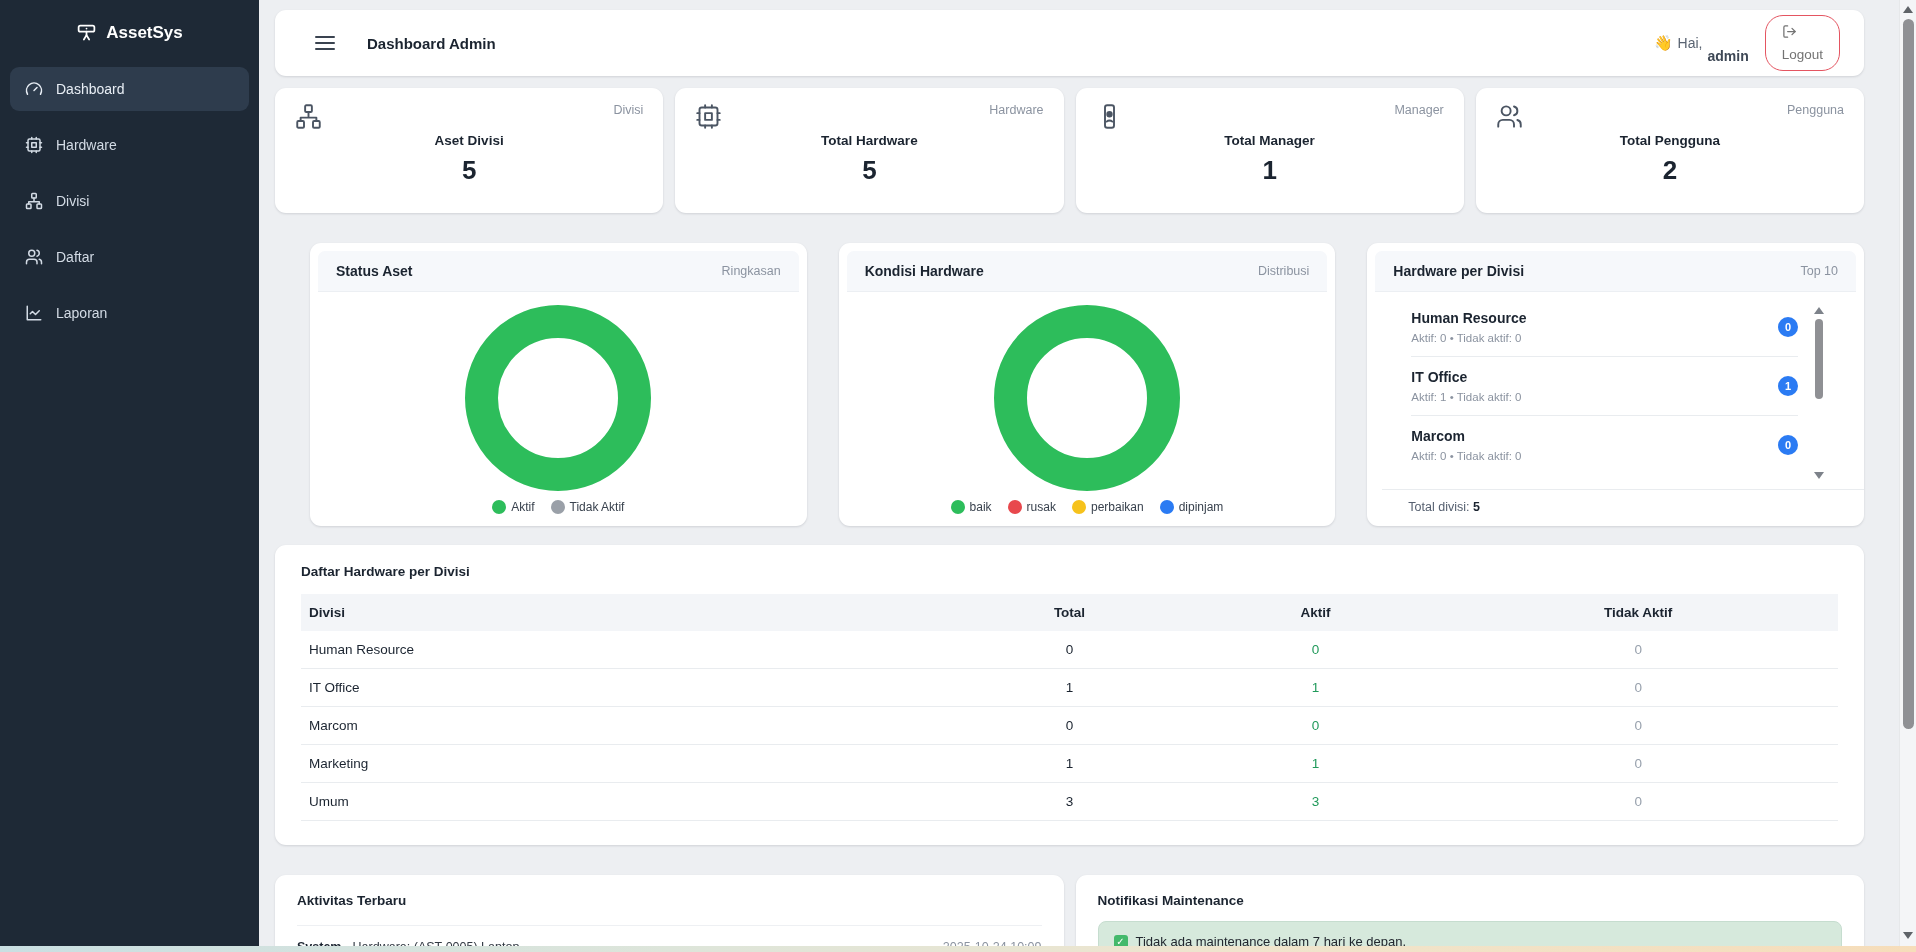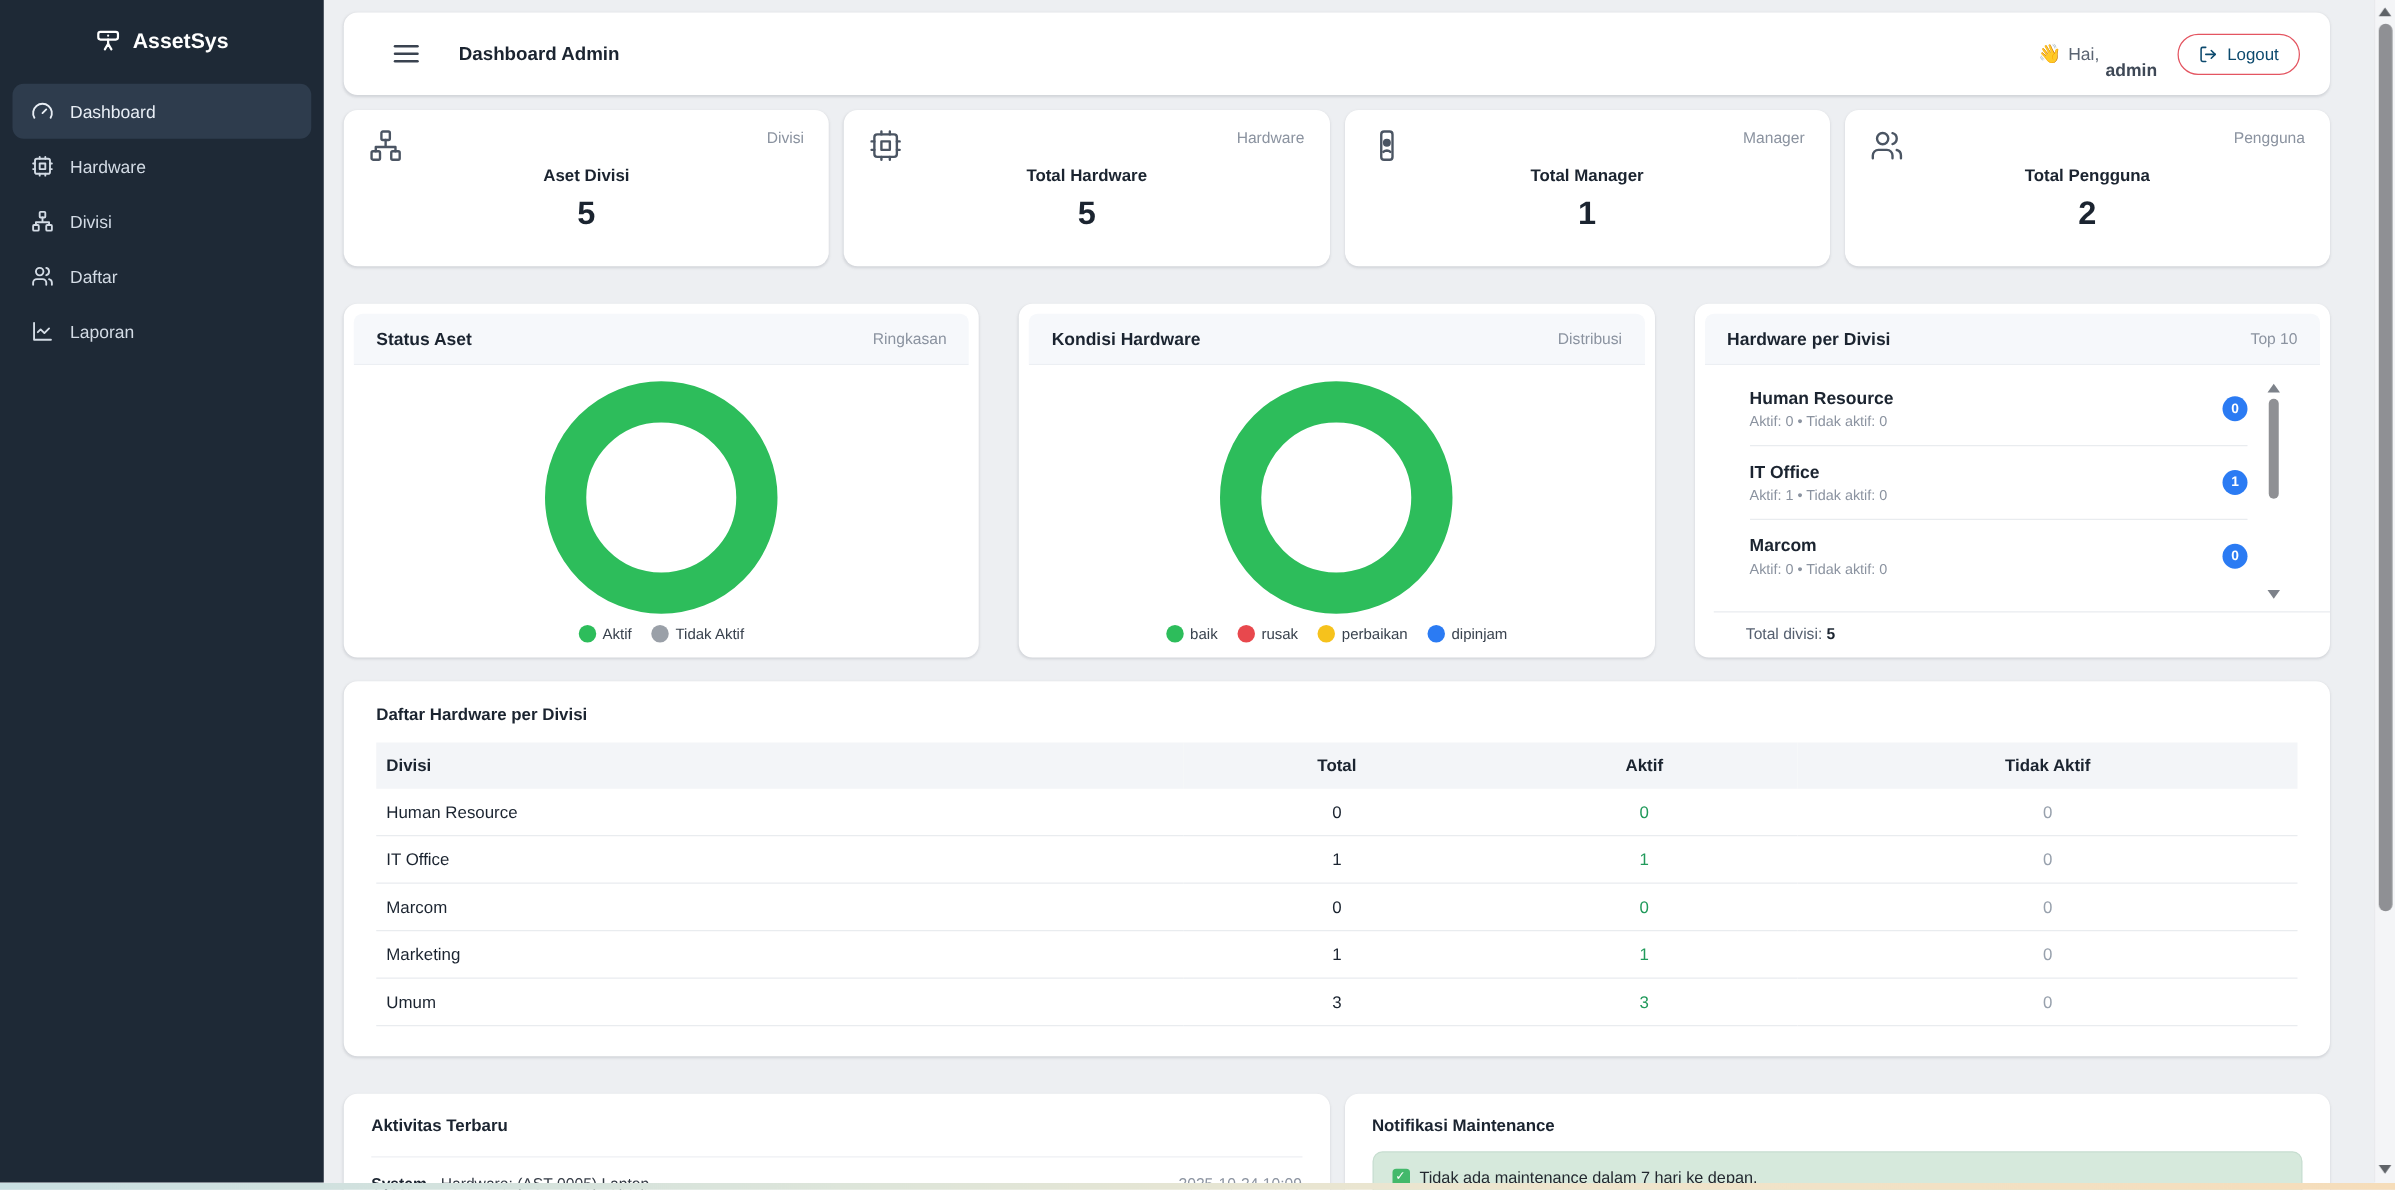--- a/index.html
+++ b/index.html
@@ -4,51 +4,51 @@
 <style>
   * { margin:0; padding:0; box-sizing:border-box; }
   html,body { width:1916px; height:952px; overflow:hidden; }
   body { font-family:"Liberation Sans","DejaVu Sans",sans-serif; background:#edeff2; color:#1b2430; }
   .app { display:flex; width:100%; height:100%; }
 
   
   .sidebar { width:259px; flex-shrink:0; background:#1e2936; color:#d3dbe5; padding-top:14px; height:calc(100% - 6px); }
   .logo { display:flex; align-items:center; justify-content:center; gap:9px; color:#fff; font-size:17px; font-weight:bold; padding:8px 0 24px; }
   .logo svg { width:21px; height:21px; }
-  .nav-item { display:flex; align-items:center; gap:13px; margin:0 10px 0; padding:13px 15px; border-radius:9px; font-size:14px; cursor:pointer; color:#d3dbe5; }
+  .nav-item { display:flex; align-items:center; gap:13px; margin:0 10px 12px; padding:13px 15px; border-radius:9px; font-size:14px; cursor:pointer; color:#d3dbe5; }
   .nav-item.active { background:#2e3c4d; color:#e8eef5; }
   .nav-item svg { width:18px; height:18px; flex-shrink:0; }
 
   
   .main { flex:1; padding:10px 52px 0 16px; }
   .card { background:#fff; border-radius:11px; box-shadow:0 1px 2px rgba(16,24,40,.05), 0 1px 3px rgba(16,24,40,.08); }
 
   
   .topbar { height:66px; display:flex; align-items:center; padding:0 24px; }
   .hamburger { width:20px; display:flex; flex-direction:column; gap:4px; cursor:pointer; margin-left:16px; }
   .hamburger span { display:block; height:2px; background:#3a4350; border-radius:2px; }
   .topbar-title { font-size:15px; font-weight:bold; margin-left:32px; }
   .topbar-right { margin-left:auto; display:flex; align-items:center; gap:16px; }
   .greeting { font-size:14px; color:#5a6472; display:flex; gap:5px; align-items:center; }
   .greeting .wave { font-size:15px; }
   .greeting b { color:#3e4król;} .greeting b { color:#3e4856;margin-top:26px; }
-  .logout-btn { display:flex; align-items:flex-start; gap:8px; border:1px solid #e45561; color:#0c4a6e; background:#fff; border-radius:18px; padding:8px 16px; font-size:13.5px; cursor:pointer; font-family:inherit; }
+  .logout-btn { display:flex; align-items:flex-start; gap:8px; border:1px solid #e45561; color:#737373; background:#fff; border-radius:18px; padding:8px 16px; font-size:13.5px; cursor:pointer; font-family:inherit;flex-direction:column; }
   .logout-btn svg { width:15px; height:15px; }
 
   
   .stats { display:grid; grid-template-columns:repeat(4,1fr); gap:12px; margin-top:12px; }
   .stat-card { height:125px; padding:15px 20px; }
   .stat-top { display:flex; justify-content:space-between; align-items:flex-start; }
   .stat-top svg { width:27px; height:27px; color:#4b5563; }
   .stat-tag { font-size:12.5px; color:#8b93a0; }
   .stat-label { text-align:center; font-size:13.5px; font-weight:bold; margin-top:3px; }
   .stat-value { text-align:center; font-size:26px; font-weight:600; margin-top:7px; }
 
   
-  .charts { display:grid; grid-template-columns:1fr 1fr 1fr; gap:32px; margin-top:30px; }
+  .charts { display:grid; grid-template-columns:1fr 1fr 1fr; gap:32px; margin-top:30px;margin-left:35px; }
   .chart-card { height:283px; position:relative; }
   .chart-head { margin:8px 8px 0; padding:12px 18px; background:#f6f8fb; border-bottom:1px solid #eceff3; border-radius:7px 7px 0 0; display:flex; justify-content:space-between; align-items:center; }
   .chart-title { font-size:14px; font-weight:bold; }
   .chart-sub { font-size:12.5px; color:#8b93a0; }
   .donut { width:186px; height:186px; border:33px solid #2dbd5b; border-radius:50%; margin:13px auto 0; }
   .legend { display:flex; justify-content:center; align-items:center; gap:16px; margin-top:9px; }
   .legend-item { display:flex; align-items:center; gap:5px; font-size:12px; color:#39424e; }
   .legend-dot { width:14px; height:14px; border-radius:50%; }
 
   

